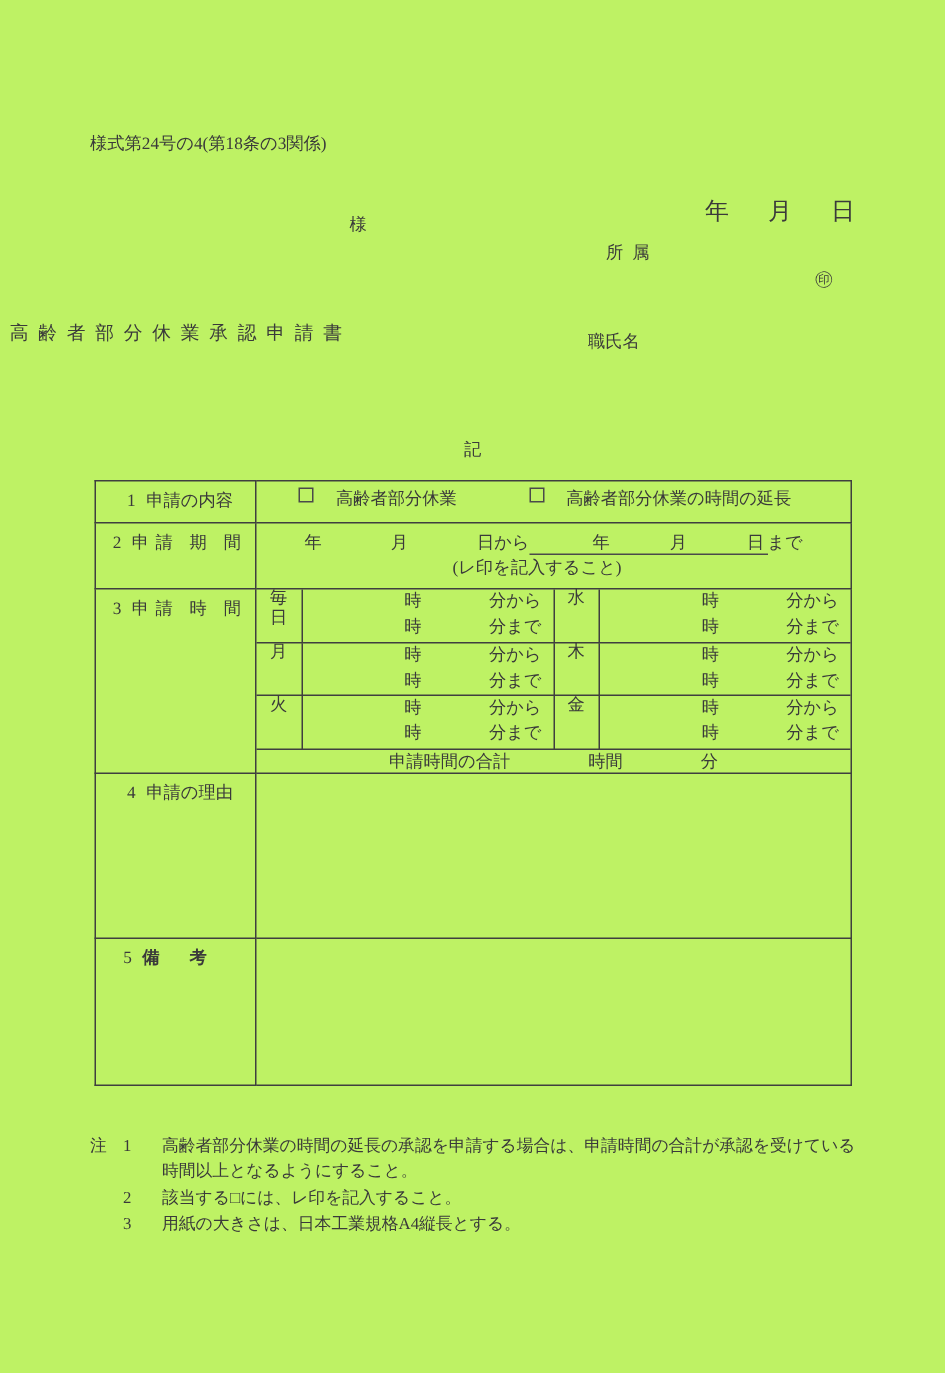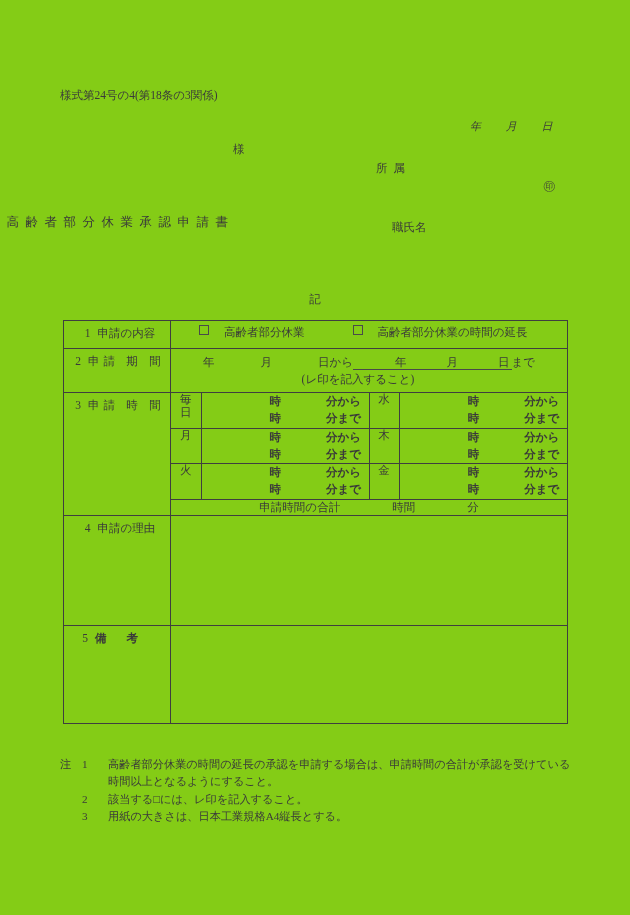--- a/index.html
+++ b/index.html
@@ -12,51 +12,50 @@
     height: 915px;
     position: relative;
     font-family: "Liberation Serif", "DejaVu Serif", serif;
     color: #3a3a3a;
     font-size: 11px;
     overflow: hidden;
   }
   .page {
     position: absolute;
     inset: 0;
-    background: #84cc16;
+    background: #bef264;
   }
 
   
   .form-no {
     position: absolute;
     left: 60px;
     top: 88px;
     font-size: 11.5px;
     white-space: nowrap;
   }
   .date-line {
     position: absolute;
     left: 470px;
-    top: 119px;
-    font-size: 11px;
-    white-space: nowrap;
-    font-style: italic;
+    top: 131px;
+    font-size: 16px;
+    white-space: nowrap;
   }
   .date-line span { margin-right: 22px; }
   .date-line span:last-child { margin-right: 0; }
 
   .addressee {
     position: absolute;
     left: 233px;
     top: 142px;
     font-size: 11.5px;
   }
   .affil {
     position: absolute;
-    left: 376px;
+    left: 404px;
     top: 161px;
     font-size: 11.5px;
     letter-spacing: 6px;
   }
   .jobname {
     position: absolute;
     left: 392px;
     top: 180px;
     font-size: 11.5px;
     margin-top: 40px;
@@ -173,21 +172,20 @@
     line-height: 1.15;
   }
   .timecell {
     vertical-align: middle;
     padding: 4px 0;
   }
   .trow {
     white-space: nowrap;
     text-align: center;
     line-height: 1.5;
-    font-weight: bold;
   }
   .trow .hh { display: inline-block; width: 72px; text-align: right; }
   .trow .mm { display: inline-block; width: 80px; text-align: right; }
   .totalcell {
     text-align: center;
     padding: 5px 0 5px 0;
     white-space: nowrap;
   }
   .totalcell .t1 { margin-right: 52px; }
   .totalcell .t2 { margin-right: 52px; }

